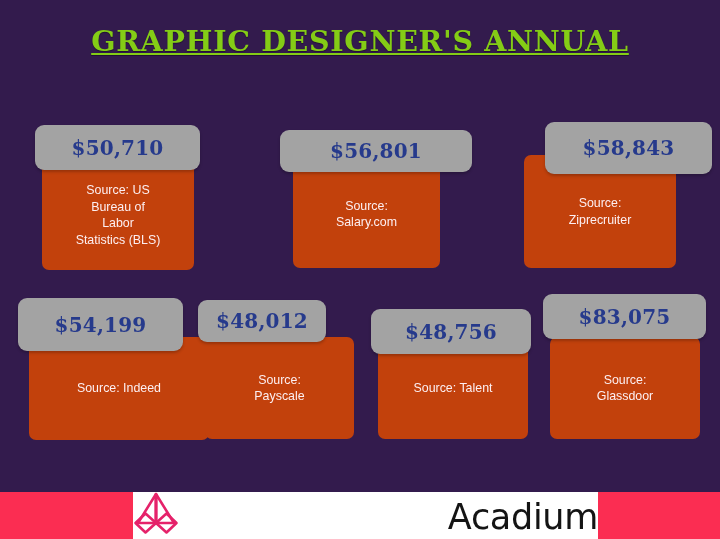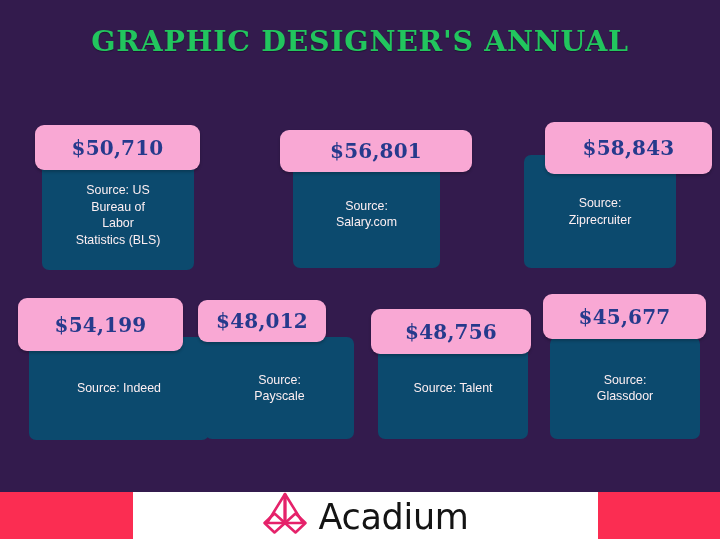--- a/index.html
+++ b/index.html
@@ -28,42 +28,43 @@
     top: 24px;
     width: 720px;
     text-align: center;
   }
   .title-line {
     display: block;
     font-family: "DejaVu Serif", "Liberation Serif", serif;
     font-weight: bold;
     font-size: 28.5px;
     letter-spacing: 0.7px;
-    color: #22c55e;
+    color: #84cc16;
     line-height: 1.26;
     text-shadow: 0 1px 1px rgba(0,0,0,0.35);
+    text-decoration: underline;
   }
 
   
   .card {
     position: absolute;
   }
   .card-body {
     position: absolute;
-    background: #0c4a6e;
+    background: #c2410c;
     border-radius: 7px;
     box-sizing: border-box;
     display: flex;
     align-items: center;
     justify-content: center;
     padding: 0 6px;
   }
   .card-head {
     position: absolute;
-    background: #f9a8d4;
+    background: #a3a3a3;
     border-radius: 9px;
     box-sizing: border-box;
     display: flex;
     align-items: center;
     justify-content: center;
     box-shadow: 0 2px 3px rgba(0,0,0,0.22);
     z-index: 3;
   }
   .amount {
     font-family: "DejaVu Serif", "Liberation Serif", serif;
@@ -100,21 +101,21 @@
     background: #FFFFFF;
   }
   .brand {
     position: absolute;
     left: 133px;
     top: 0;
     width: 465px;
     height: 47px;
     display: flex;
     align-items: center;
-    justify-content: center;
+    justify-content: space-between;
     gap: 10px;
   }
   .brand-mark {
     width: 46px;
     height: 52px;
     margin-top: 4px;
     flex: 0 0 auto;
   }
   .brand-word {
     font-family: "DejaVu Sans", "Liberation Sans", sans-serif;
@@ -194,21 +195,21 @@
       <span class="amount">$48,756</span>
     </div>
   </div>
 
   <div class="card">
     <div class="card-body" style="left:550px; top:337px; width:150px; height:102px;">
       <span class="source">Source:
 Glassdoor</span>
     </div>
     <div class="card-head" style="left:543px; top:294px; width:163px; height:45px;">
-      <span class="amount">$45,677</span>
+      <span class="amount">$83,075</span>
     </div>
   </div>
 
   <div class="footer">
     <div class="footer-white"></div>
     <div class="brand">
       <span class="brand-mark">
         <svg viewBox="0 0 46 52" width="46" height="52" aria-hidden="true">
           <g fill="none" stroke="#E5226A" stroke-width="2.6" stroke-linejoin="round">
             <path d="M23 2 L41 31 L23 31 Z"></path>

